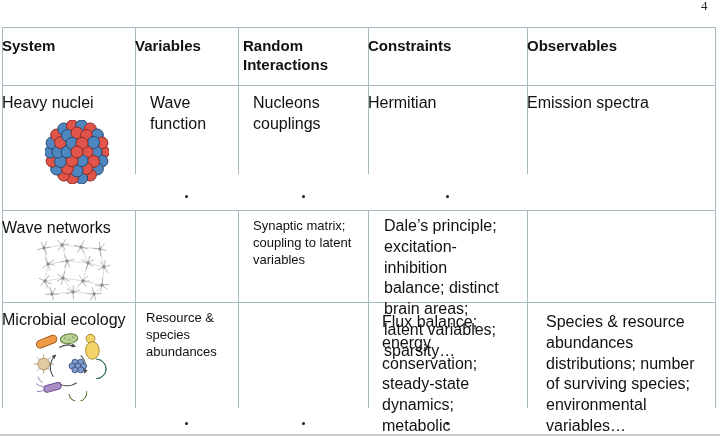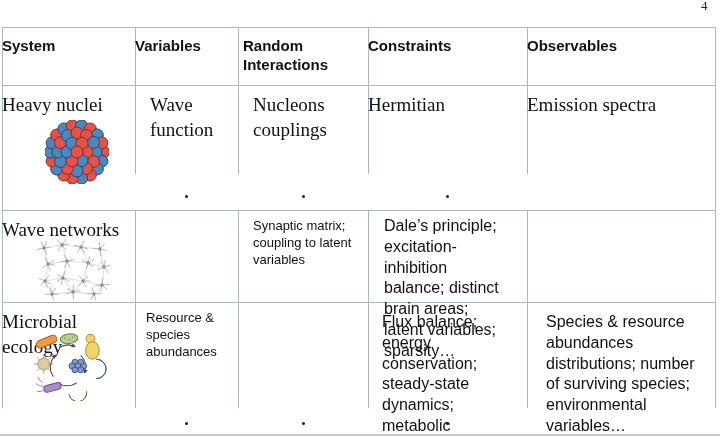--- a/index.html
+++ b/index.html
@@ -8,21 +8,21 @@
   .pagenum{position:absolute;left:701px;top:-2px;font-family:"Liberation Serif",serif;
            font-size:13px;color:#222;}
   
   .hl,.vl{position:absolute;background:#a7bac1;}
   .hl{height:1.2px;}
   .vl{width:1.2px;}
   .bottomrule{position:absolute;left:0;top:434px;width:720px;height:2px;background:#c8ccd0;}
   
   .cell{position:absolute;text-align:left;line-height:1.3;}
   .hdr{font-weight:bold;font-size:15px;line-height:1.25;}
-  .t13{font-size:19px;font-family:Liberation Serif, serif;}
+  .t13{font-size:16px;}
   .t12{font-size:13px;}
   .t11{font-size:16px;line-height:1.3;}
   .icon{position:absolute;}
   .vdot{position:absolute;width:3px;height:3px;border-radius:50%;background:#1c1c1c;}
   
   .p{fill:#e0544a;stroke:#8c2b24;stroke-width:1;}
   .n{fill:#4e86c0;stroke:#24496f;stroke-width:1;}
   
   .axon{stroke:#c6c6c6;stroke-width:0.6;fill:none;}
   .dend{stroke:#adadad;stroke-width:0.8;fill:none;}

